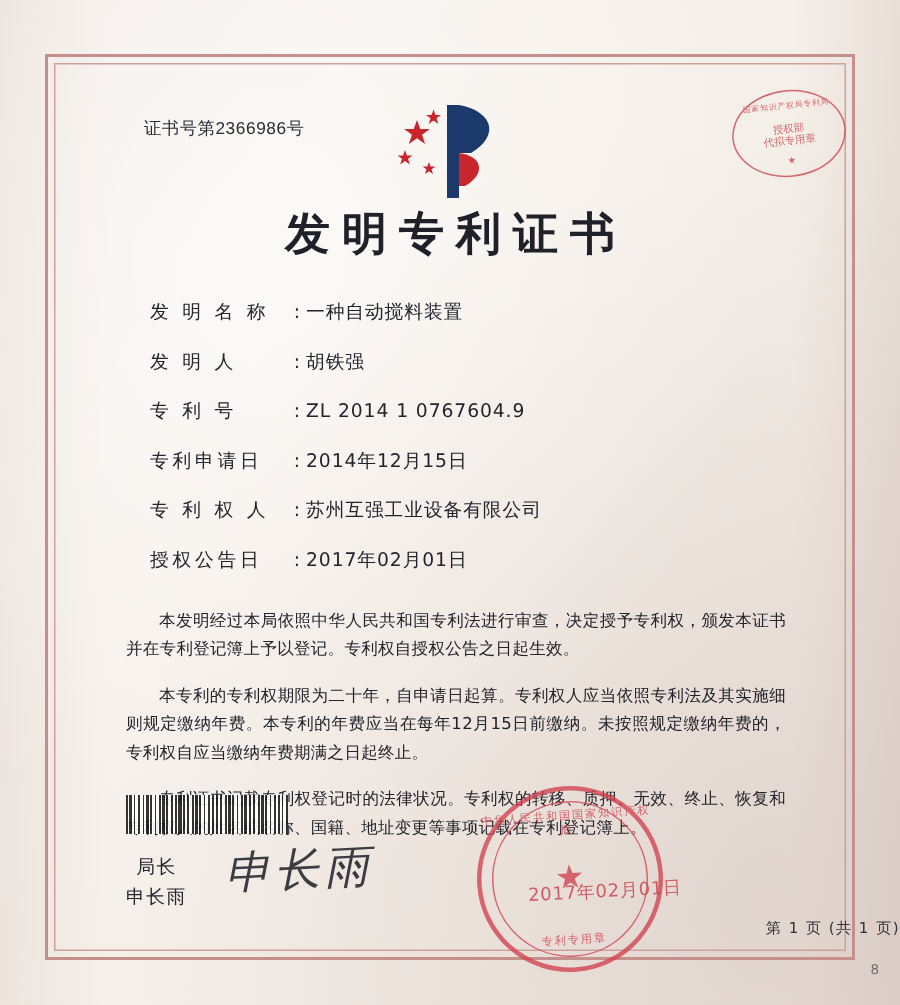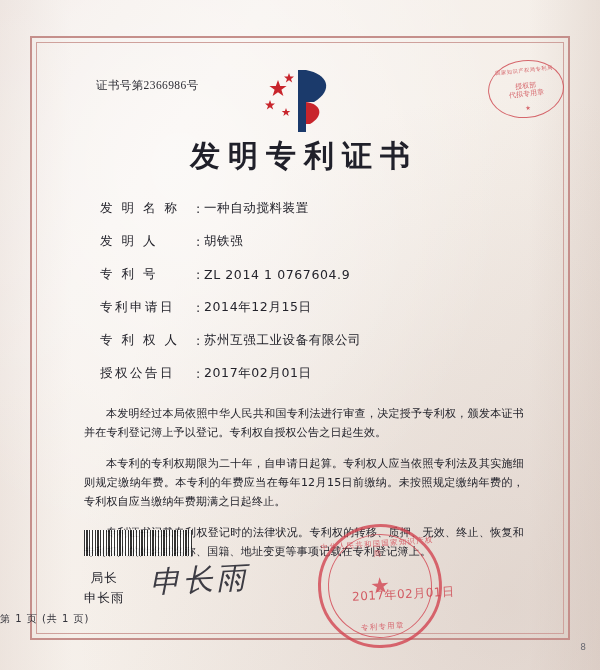--- a/index.html
+++ b/index.html
@@ -63,21 +63,21 @@
   .fc-br { right: 30px; bottom: 30px; border-left: none;  border-top: none; }
 
   
   .cert-no {
     position: absolute;
     left: 96px;
     top: 78px;
     font-size: 11.5px;
     color: #2b2b33;
     letter-spacing: 0.4px;
-    font-family: Liberation Serif, serif;
+    font-family: Liberation Sans, sans-serif;
   }
 
   
   .emblem {
     position: absolute;
     left: 258px;
     top: 64px;
     width: 86px;
     height: 74px;
   }
@@ -135,21 +135,21 @@
 
   
   .fields {
     position: absolute;
     left: 100px;
     top: 200px;
     right: 80px;
   }
   .field-row {
     display: flex;
-    align-items: center;
+    align-items: flex-start;
     margin-bottom: 16px;
     font-size: 12.5px;
     color: #23232b;
   }
   .field-label {
     width: 92px;
     flex: 0 0 92px;
     letter-spacing: 2.5px;
     font-family: "DejaVu Sans", "Liberation Sans", sans-serif;
   }
@@ -277,21 +277,21 @@
     letter-spacing: 0.5px;
     opacity: 0.85;
     transform: rotate(-3deg);
   }
 
   
   .page-footer {
     position: absolute;
     left: 0; right: 0;
     bottom: 44px;
-    text-align: left;
+    text-align: right;
     font-size: 10px;
     color: #33333b;
     letter-spacing: 1px;
   }
   .edge-mark {
     position: absolute;
     right: 14px;
     bottom: 18px;
     font-size: 9px;
     color: #6a6a72;

